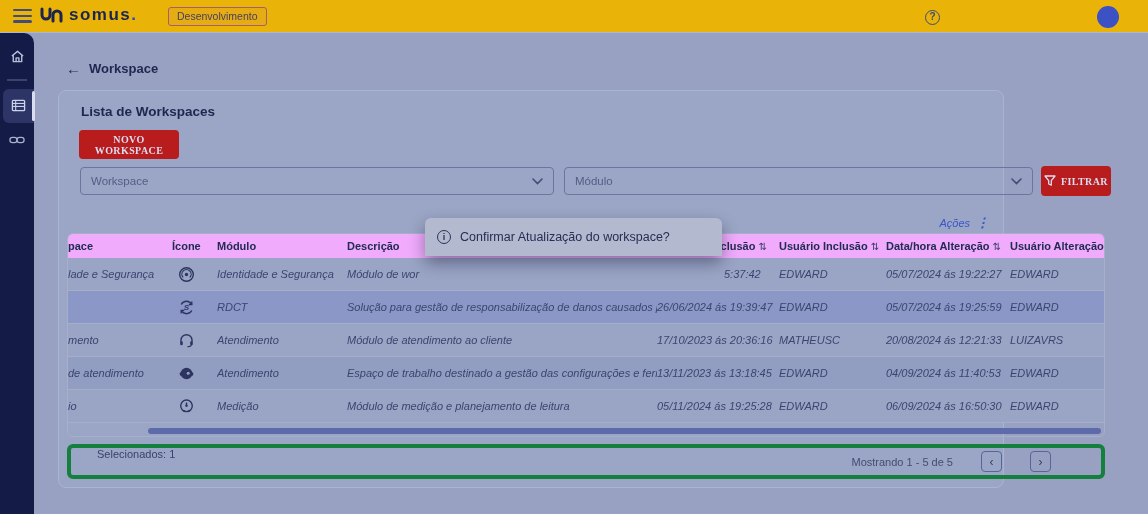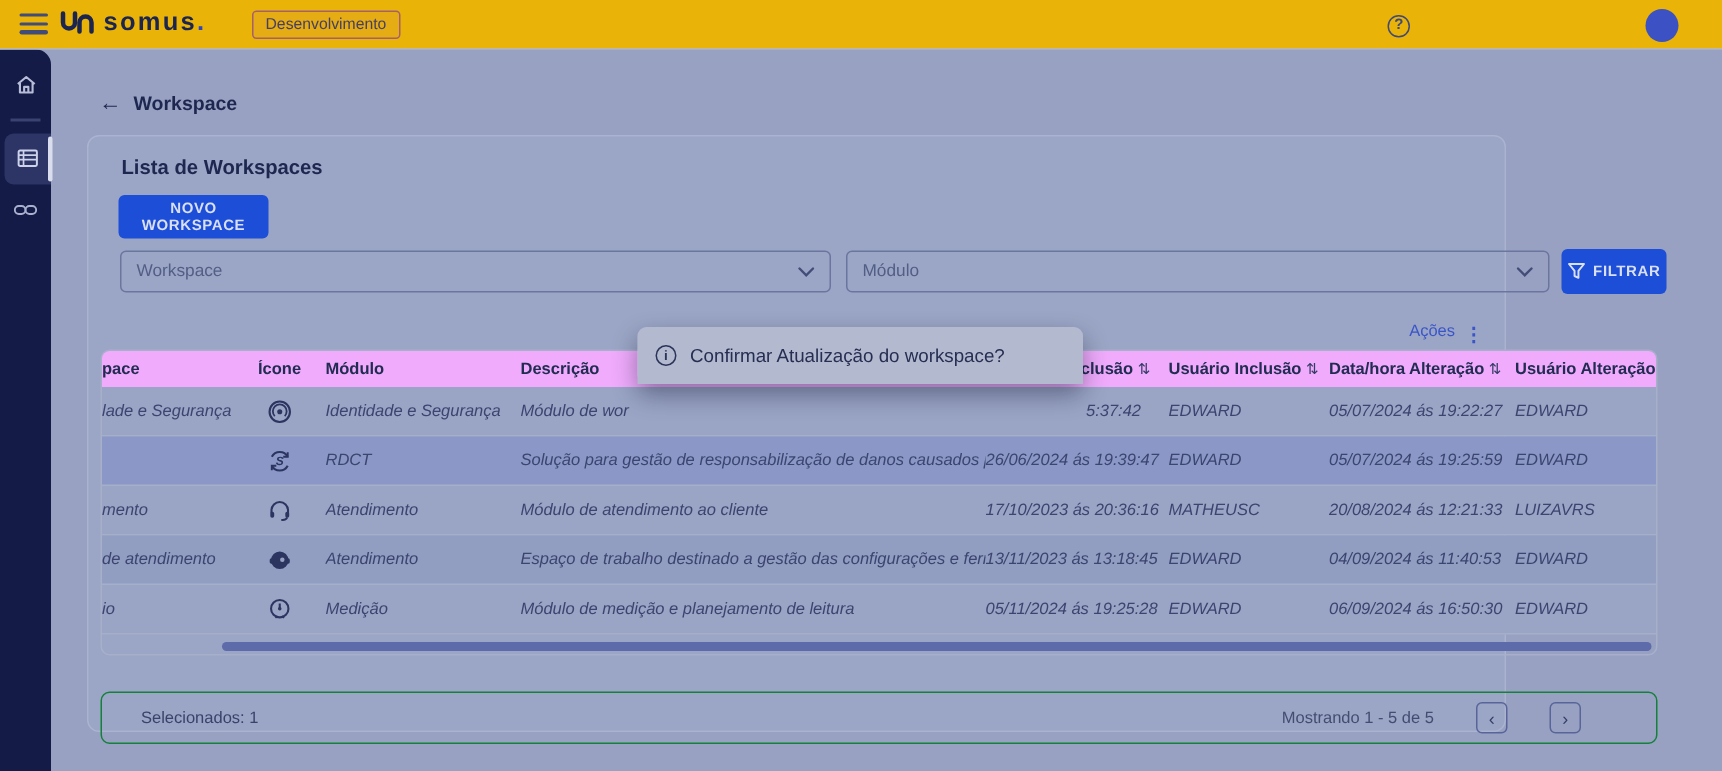--- a/index.html
+++ b/index.html
@@ -26,49 +26,49 @@
   .side-item.active { background:#2c3566; border-radius:6px 0 0 6px; margin-left:3px; width:31px; }
   .side-item.active::after { content:""; position:absolute; right:-1px; top:2px; width:3px; height:30px; background:#d9dded; border-radius:2px; }
   .side-item svg { display:block; }
 
   
   .back-link { position:absolute; left:66px; top:60px; display:flex; align-items:center; gap:8px; color:#1d2750; font-size:13px; font-weight:bold; cursor:pointer; z-index:2; }
   .back-arrow { font-size:15px; font-weight:normal; }
 
   .card { position:absolute; left:58px; top:90px; width:946px; height:398px; background:#9ba5c5; border:1px solid #aab3cf; border-radius:8px; z-index:1; }
   .card-title { position:absolute; left:22px; top:13px; font-size:13.5px; font-weight:bold; color:#1d2750; }
-  .btn-primary { background:#1d4ed8; color:#d9dff4; border:none; border-radius:4px; font-size:10px; font-weight:bold; letter-spacing:.4px; cursor:pointer; font-family:Liberation Sans, sans-serif; }
+  .btn-primary { background:#b91c1c; color:#d9dff4; border:none; border-radius:4px; font-size:10px; font-weight:bold; letter-spacing:.4px; cursor:pointer; font-family:Liberation Serif, serif; }
   .new-btn { position:absolute; left:20px; top:39px; width:100px; height:29px; }
   .select-field { position:absolute; top:76px; height:28px; border:1px solid #6b76a0; border-radius:4px; display:flex; align-items:center; justify-content:space-between; padding:0 10px; color:#525e86; font-size:11.5px; cursor:pointer; }
   .select-ws { left:21px; width:474px; }
   .select-mod { left:505px; width:469px; }
   .chevron svg { display:block; }
   .filtrar-btn { position:absolute; left:982px; top:75px; width:70px; height:30px; display:flex; align-items:center; justify-content:center; gap:5px; }
 
-  .actions { position:absolute; right:14px; top:124px; display:flex; align-items:flex-start; gap:6px; color:#3a55c8; font-size:11px; cursor:pointer; }
+  .actions { position:absolute; right:14px; top:124px; display:flex; align-items:center; gap:6px; color:#3a55c8; font-size:11px; cursor:pointer;font-style:italic; }
   .actions .dots { font-size:13px; font-weight:bold; letter-spacing:0; }
 
   
   .tablebox { position:absolute; left:8px; top:142px; width:1038px; height:204px; border:1px solid #a7b0ca; border-radius:6px; overflow:hidden; }
   .thead, .tr { display:grid; grid-template-columns:104px 45px 130px 310px 122px 107px 124px 96px; align-items:center; }
   .thead { height:24px; background:#f0abfc; font-size:11px; font-weight:bold; color:#222c52; }
   .thead > div { white-space:nowrap; overflow:hidden; padding-right:4px; }
   .sort { font-size:10px; font-weight:normal; color:#323c64; margin-left:3px; }
   .tr { height:33px; background:#9aa4c5; border-bottom:1px solid #a6afc9; font-size:11px; color:#3b4570; cursor:pointer;font-style:italic; }
   .tr:nth-child(even) { background:#929dc2; }
   .tr.selected { background:#8b97c6; }
   .tr > div { white-space:nowrap; overflow:hidden; padding-right:6px; }
   .c-icon svg { display:block; margin-left:6px; }
   .c-inc.partial { padding-left:67px; }
 
   .hscroll-track { position:absolute; left:8px; top:337px; width:1038px; height:7px; }
   .hscroll-thumb { position:absolute; left:81px; top:0; width:953px; height:6px; background:#5d6bab; border-radius:3px; cursor:grab; }
 
   
-  .footerbox { position:absolute; left:8px; top:370px; width:1038px; height:35px; border:1px solid #15803d; border-radius:6px; display:flex; align-items:center; justify-content:space-between; padding:0 50px 0 26px; }
+  .footerbox { position:absolute; left:8px; top:353px; width:1038px; height:35px; border:4px solid #15803d; border-radius:6px; display:flex; justify-content:space-between; padding:0 50px 0 26px; }
   .selecionados { font-size:11px; color:#39426b; }
   .footer-right { display:flex; align-items:center; gap:28px; }
   .mostrando { font-size:11px; color:#434d72; }
   .page-btn { width:21px; height:21px; border:1px solid #58659a; border-radius:4px; background:transparent; color:#333d66; font-size:12px; line-height:18px; text-align:center; cursor:pointer; }
 
   
   .dialog { position:absolute; left:425px; top:218px; width:297px; border-radius:6px; box-shadow:0 7px 16px rgba(15,20,45,.42); z-index:10; }
   .dialog-head { height:38px; background:#b3b9cf; border-radius:6px 6px 0 0; display:flex; align-items:center; gap:9px; padding:0 12px; }
   .info-ic { width:14px; height:14px; border:1.4px solid #2a3358; border-radius:50%; color:#2a3358; font-size:9px; font-weight:bold; text-align:center; line-height:13px; flex:none; }
   .dialog-title { font-size:12.5px; color:#262e52; white-space:nowrap; }

